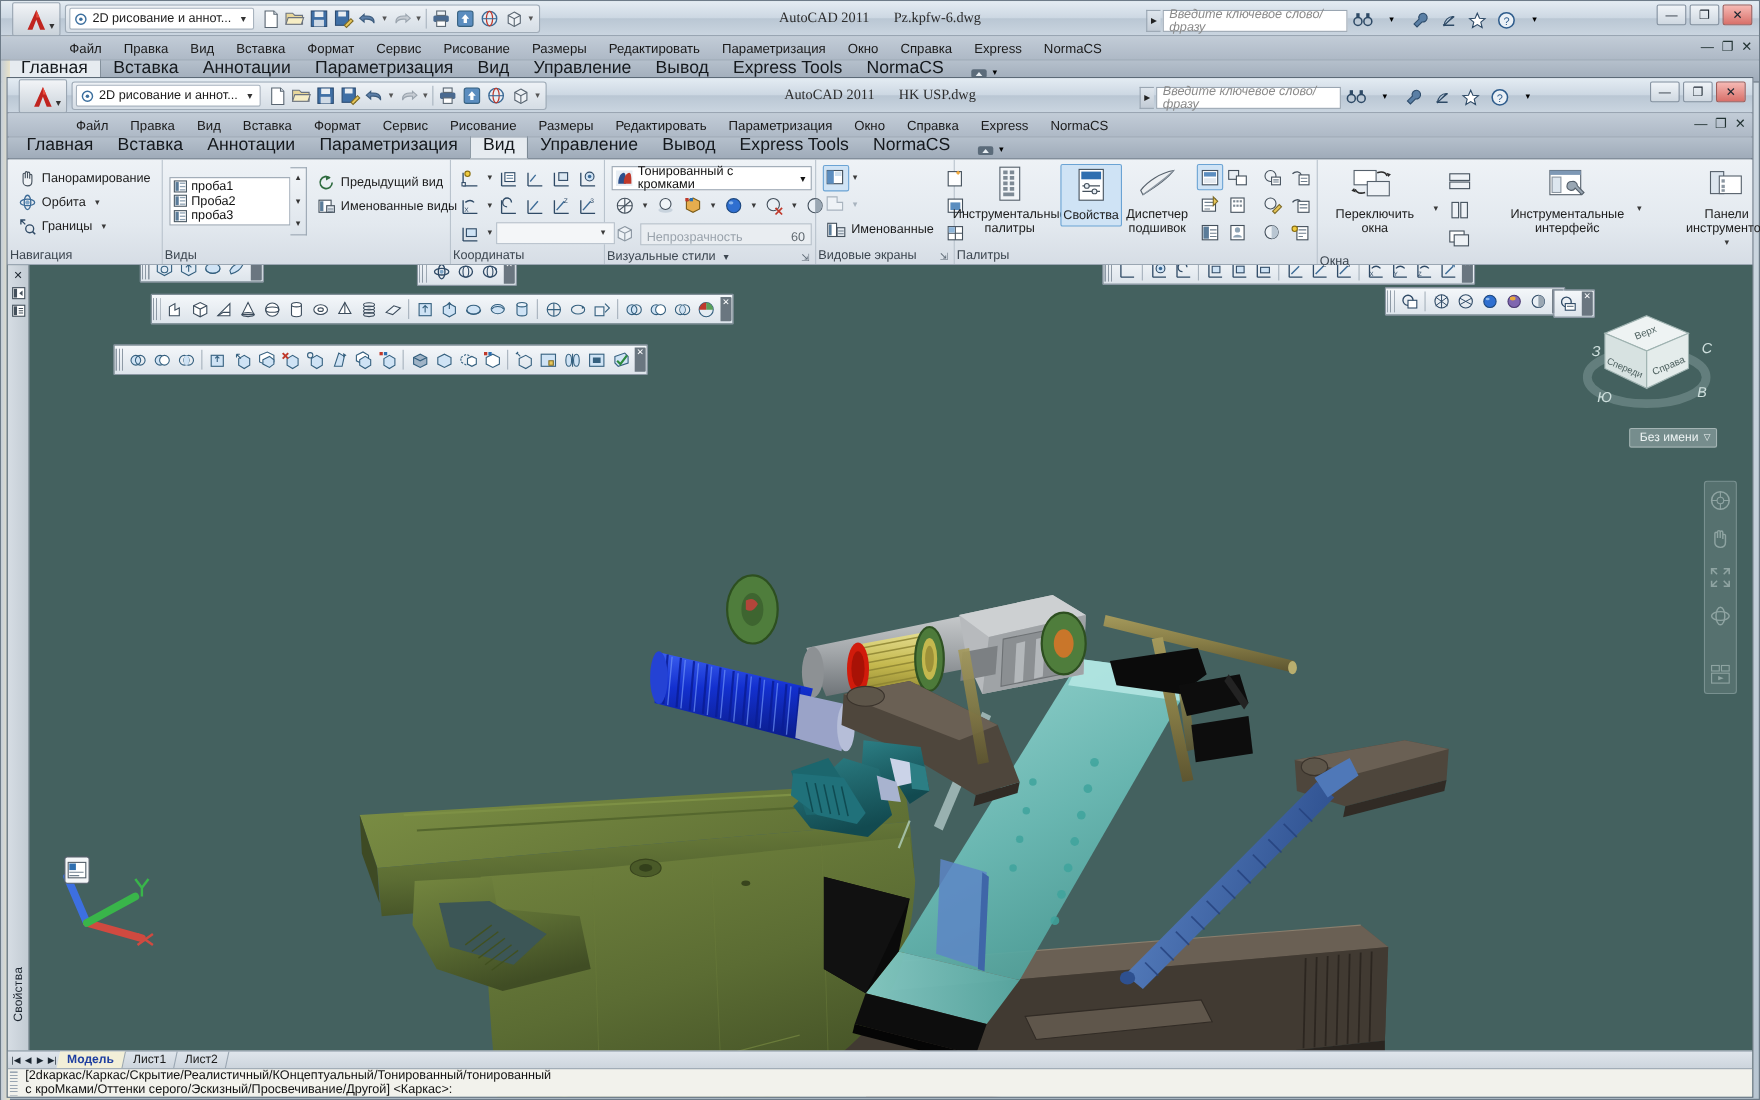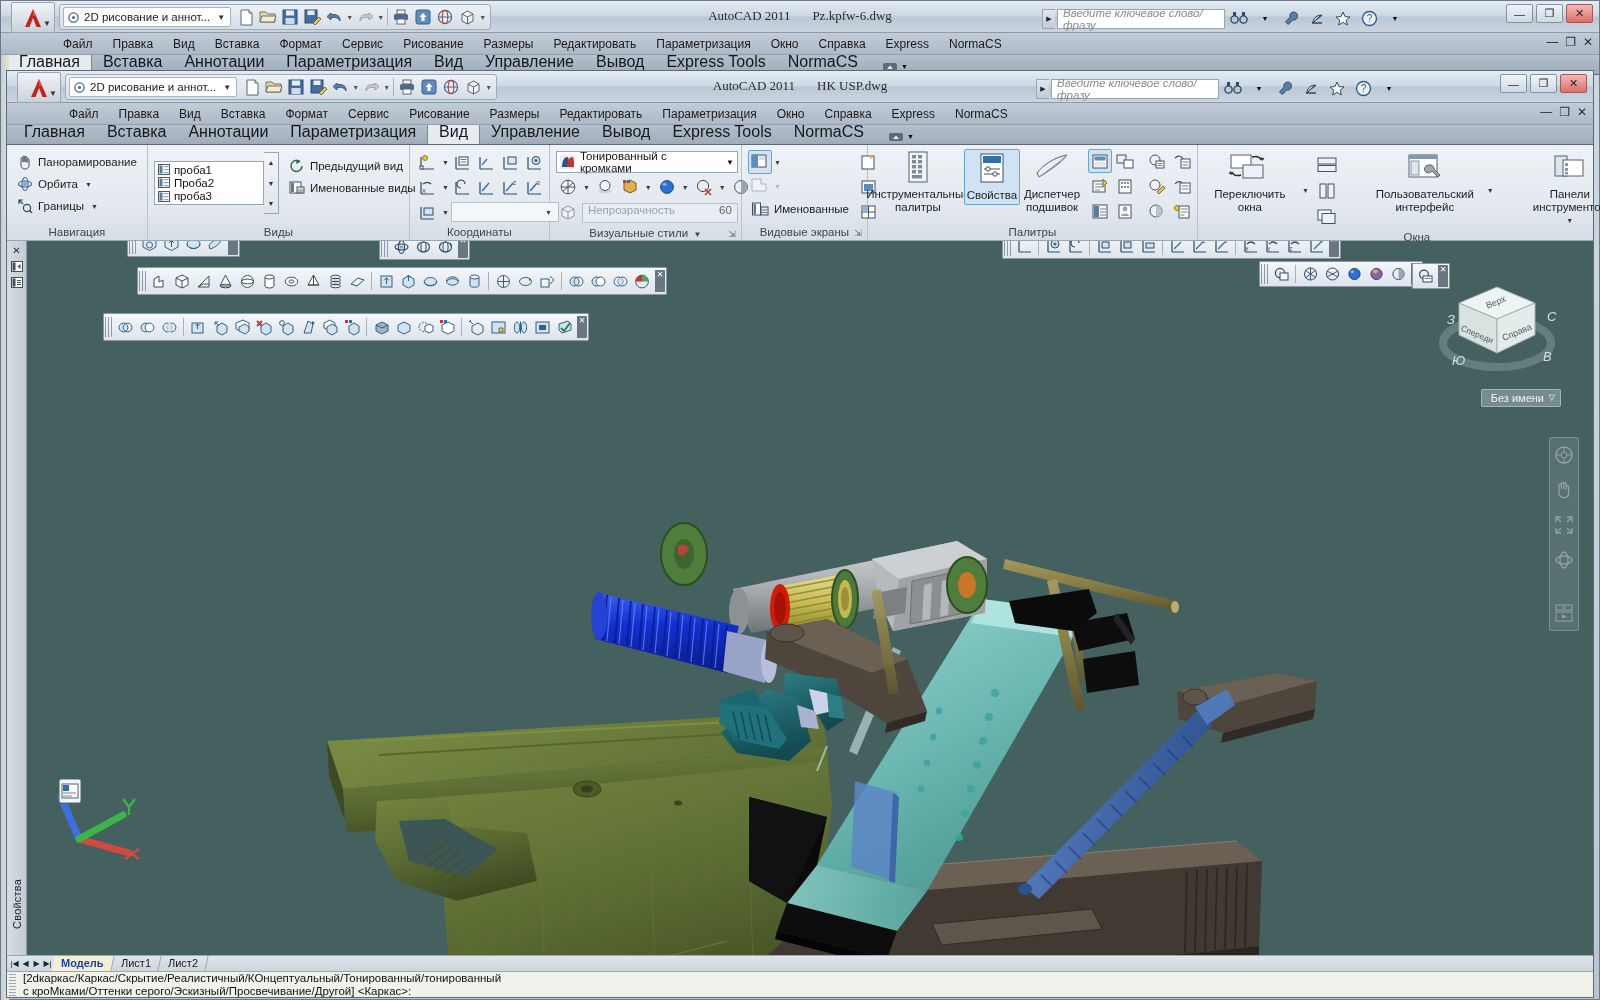--- a/index.html
+++ b/index.html
@@ -134,21 +134,21 @@
     background:linear-gradient(#eef2f6 0%, #e3e9ef 62%, #d6dde5 100%);
     border-bottom:1px solid #9aa6b2;
     position:relative;
   }
   .rpanel {
     position:relative; display:flex; flex-direction:column; justify-content:space-between;
     border-right:1px solid #b9c3cd; padding:2px 2px 0;
   }
   .rpanel-body { display:flex; align-items:flex-start; padding:3px 4px 0; flex:1; }
   .rpanel-title {
-    height:16px; line-height:16px; text-align:center; font-size:11.5px; color:#3c4650;
+    height:16px; line-height:16px; font-size:11.5px; color:#3c4650;
     position:relative;
   }
   .rpanel-title .dlg { position:absolute; right:3px; top:1px; font-size:9px; color:#5a6672; }
 
   .bigbtn {
     display:flex; flex-direction:column; align-items:center; justify-content:flex-start;
     width:88px; padding:2px 2px; font-size:11.5px; color:#1c1c1c; text-align:center; line-height:13px;
   }
   .bigbtn .ic { margin-bottom:2px; }
   .bigbtn.sel { background:#cfe3f5; border:1px solid #6aa3d4; border-radius:2px; }
@@ -180,21 +180,21 @@
   .vscroll div { height:19px; display:flex; align-items:center; justify-content:center; font-size:7px; color:#333; }
 
   
   .vs-combo {
     width:182px; height:22px; background:#fff; border:1px solid #9aa6b2;
     display:flex; align-items:center; gap:5px; padding:0 3px; font-size:11.5px; color:#111;
   }
   .vs-combo .arrow { margin-left:auto; font-size:8px; }
   .opacity-bar {
     width:182px; height:20px; background:#e9edf1; border:1px solid #b6c0ca;
-    display:flex; align-items:flex-start; padding:0 5px; font-size:11.5px; color:#9aa3ac;
+    display:flex; align-items:flex-end; padding:0 5px; font-size:11.5px; color:#9aa3ac;
   }
   .opacity-bar .val { margin-left:auto; color:#5f686f; }
 
   
   .canvas-wrap { flex:1; position:relative; background:#3c5656; overflow:hidden; }
   .canvas {
     position:absolute; left:20px; top:0; right:0; bottom:42px;
     background:#44615f;
   }
   
@@ -1163,21 +1163,21 @@
           </div>
           <div class="bigbtn" style="width:112px; margin-left:26px">
             <span class="ic">
               <svg width="36" height="30" viewBox="0 0 36 30">
                   <rect x="2" y="2" width="28" height="22" fill="#fff" stroke="#55606b"></rect>
                   <rect x="2" y="2" width="28" height="4" fill="#7e98b5"></rect>
                   <rect x="4" y="8" width="8" height="14" fill="#dde6ef" stroke="#8b96a1"></rect>
                   <path d="M22 12 a4 4 0 1 0 3 6 l6 6 2-2 -6-6 a4 4 0 0 0 -5-4z" fill="#9aa7b3" stroke="#55606b"></path>
                 </svg>
             </span>
-            <span>Пользовательский интерфейс</span>
+            <span>Инструментальные интерфейс</span>
           </div>
           <span class="mini-caret" style="align-self:center">▼</span>
           <div class="bigbtn" style="width:120px; margin-left:10px">
             <span class="ic">
               <svg width="34" height="30" viewBox="0 0 34 30">
                   <rect x="2" y="3" width="12" height="20" fill="#dde6ef" stroke="#55606b"></rect>
                   <rect x="10" y="7" width="20" height="16" fill="#fff" stroke="#55606b"></rect>
                   <g fill="#8b96a1">
                     <rect x="12" y="10" width="3" height="3"></rect>
                     <rect x="12" y="15" width="3" height="3"></rect>

